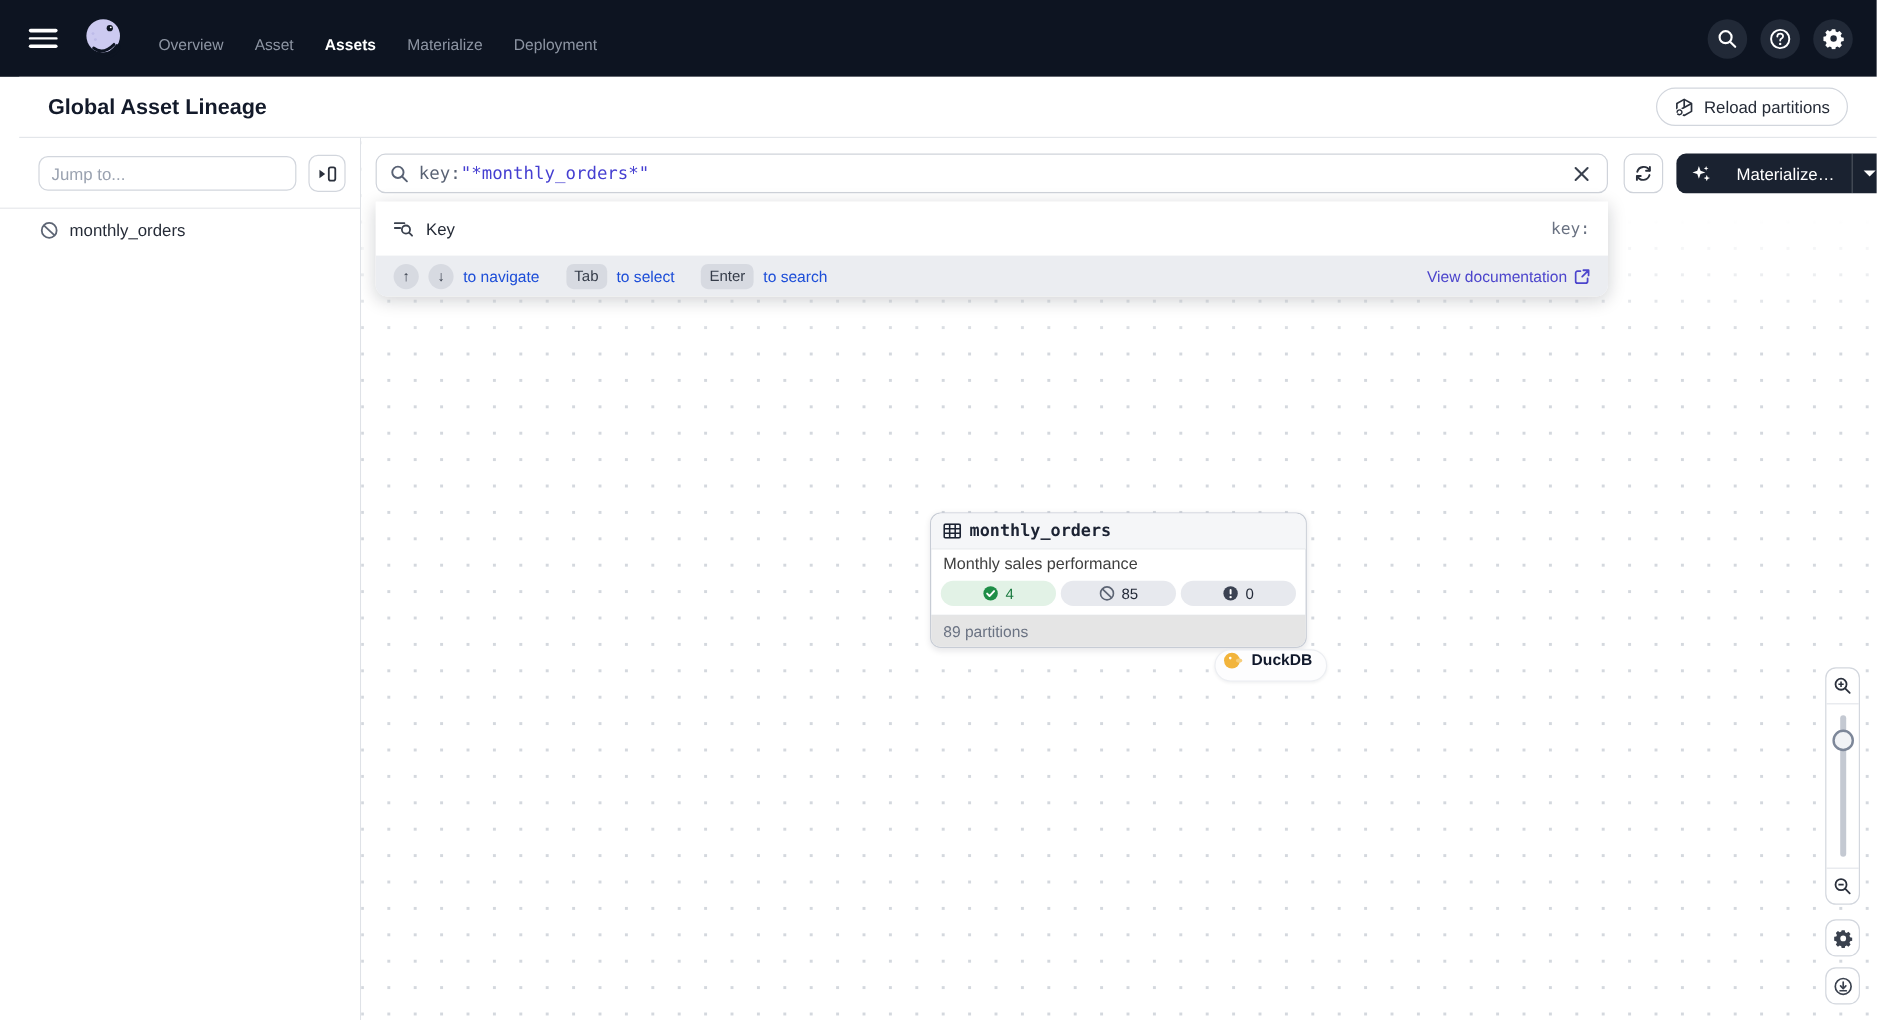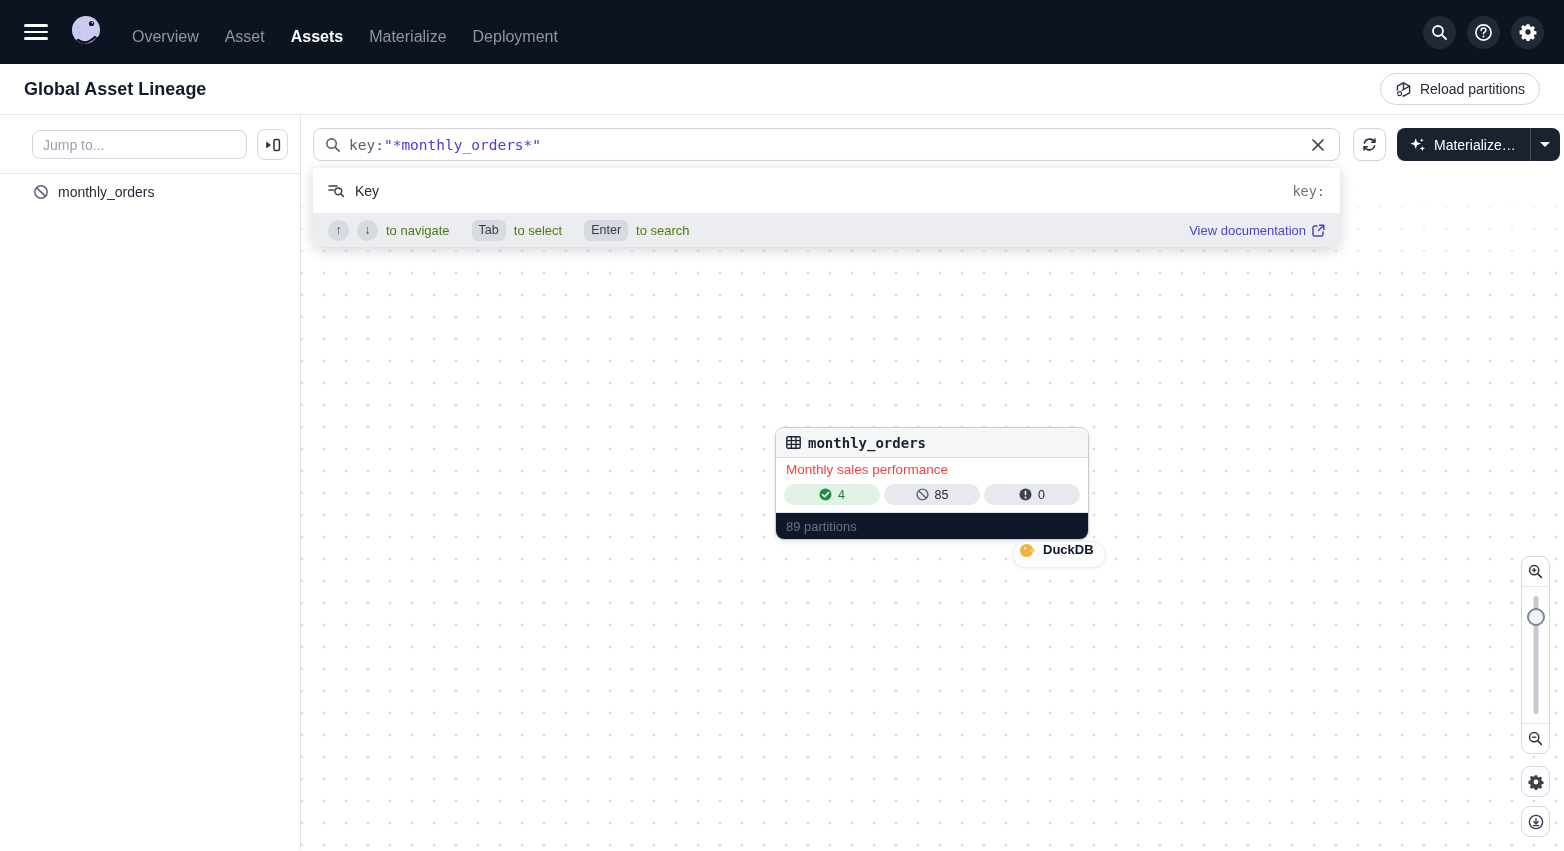--- a/index.html
+++ b/index.html
@@ -7,29 +7,29 @@
     font-family:"Liberation Sans", sans-serif; color:#181d27; }
   .mono { font-family:"DejaVu Sans Mono", monospace; }
 
   
   .topnav { height:64px; background:#0d1421; display:flex; align-items:center; padding:0 20px 0 24px; }
   .hamburger { width:24px; height:24px; background:none; border:none; cursor:pointer;
     display:flex; flex-direction:column; justify-content:center; gap:4px; }
   .hamburger span { display:block; height:2.5px; background:#fff; border-radius:2px; }
   .logo { width:38px; height:38px; margin-left:20px; display:flex; align-items:center; justify-content:center; }
   .navlinks { display:flex; align-items:center; gap:26px; margin-left:26px; }
-  .nav-item { font-size:16px; color:#8d95a3; text-decoration:none; cursor:pointer; font-weight:500;margin-top:10px; }
+  .nav-item { font-size:13px; color:#8d95a3; text-decoration:none; cursor:pointer; font-weight:500;margin-top:10px; }
   .nav-item.active { color:#ffffff; font-weight:700; }
   .nav-right { margin-left:auto; display:flex; align-items:center; gap:11px; }
   .nav-circle { width:33px; height:33px; border-radius:50%; background:#212937; border:none;
     display:flex; align-items:center; justify-content:center; cursor:pointer; }
 
   
   .page-header { height:51px; display:flex; align-items:center; padding:0 24px;
-    border-bottom:1px solid #e3e6ea; background:#fff; }
+    border-bottom:1px solid #e3e6ea; background:#fff;margin-left:16px; }
   .page-title { font-size:18px; font-weight:700; color:#131a2a; }
   .reload-btn { margin-left:auto; display:flex; align-items:center; gap:8px; height:32px;
     padding:0 14px; border:1px solid #d2d6dd; border-radius:17px; background:#fff;
     font-size:14px; color:#252b37; cursor:pointer; font-family:inherit; }
 
   
   .body { display:flex; height:735px; }
   .sidebar { width:301px; border-right:1px solid #dfe2e7; background:#fff; position:relative; flex:none; }
   .sidebar-top { display:flex; align-items:center; gap:10px; padding:14px 12px 13px 32px; }
   .jump-input { flex:1; height:29px; border:1px solid #d2d6dd; border-radius:8px; padding:0 10px;
@@ -53,55 +53,55 @@
     border:1px solid #cfd3da; border-radius:8px; display:flex; align-items:center; padding:0 8px 0 11px; }
   .search-text { font-size:14.5px; margin-left:8px; letter-spacing:0; }
   .search-text .pfx { color:#596274; }
   .search-text .qry { color:#453fd1; }
   .clear-btn { margin-left:auto; width:26px; height:26px; border:none; background:none; cursor:pointer;
     display:flex; align-items:center; justify-content:center; border-radius:6px; }
   .refresh-btn { position:absolute; left:1052px; top:13px; width:33px; height:33px; background:#fff;
     border:1px solid #cfd3da; border-radius:8px; display:flex; align-items:center; justify-content:center; cursor:pointer; }
   .materialize-split { position:absolute; left:1096px; top:13px; height:33px; display:flex;
     background:#1a2230; border-radius:8px; overflow:hidden; }
-  .materialize-main { display:flex; align-items:center; gap:7px; padding:0 14px 0 12px; border:none;
+  .materialize-main { display:flex; align-items:center; gap:20px; padding:0 14px 0 12px; border:none;
     background:none; color:#fff; font-size:14px; font-weight:500; cursor:pointer; font-family:inherit; }
   .materialize-caret { width:30px; border:none; background:none; border-left:1px solid rgba(255,255,255,0.22);
     color:#fff; cursor:pointer; display:flex; align-items:center; justify-content:center; }
   .caret-shape { width:0; height:0; border-left:5px solid transparent; border-right:5px solid transparent;
     border-top:5px solid #fff; }
 
   
   .suggest-panel { position:absolute; left:12px; top:53px; width:1027px; background:#fff;
     border-radius:0 0 10px 10px; box-shadow:0 3px 14px rgba(10,15,30,0.18); overflow:hidden; }
   .suggest-row { height:45px; display:flex; align-items:center; padding:0 15px; gap:10px; cursor:pointer; }
   .suggest-label { font-size:14px; color:#252b37; }
   .suggest-hint { margin-left:auto; font-size:13.5px; color:#6a7282; }
   .suggest-footer { height:34px; background:#ebedf1; display:flex; align-items:center; padding:0 15px; gap:8px; }
   .kbd-round { width:21px; height:21px; border-radius:50%; background:#d7dae1; display:flex;
     align-items:center; justify-content:center; font-size:12px; color:#353c49; cursor:pointer; }
   .kbd-chip { height:21px; border-radius:6px; background:#d7dae1; padding:0 7px; display:flex;
     align-items:center; font-size:12.5px; color:#353c49; }
-  .footer-text { font-size:13px; color:#4d7c0f; margin-right:14px; }
+  .footer-text { font-size:13px; color:#1d4ed8; margin-right:14px; }
   .doc-link { margin-left:auto; display:flex; align-items:center; gap:6px; font-size:13px;
     color:#4c45cc; text-decoration:none; cursor:pointer; }
 
   
   .asset-node { position:absolute; left:474px; top:312px; width:314px; background:#fff;
     border:1px solid #c7ccd5; border-radius:9px; box-shadow:0 2px 5px rgba(16,24,40,0.10); }
   .node-header { display:flex; align-items:center; gap:7px; height:30px; padding:0 10px;
     background:#f5f6f8; border-bottom:1px solid #d9dce2; border-radius:8px 8px 0 0; }
   .node-title { font-size:14px; font-weight:700; color:#1c2333; }
-  .node-desc { padding:4px 10px 2px; font-size:13.5px; color:#ef4444; }
+  .node-desc { padding:4px 10px 2px; font-size:13.5px; color:#404040; }
   .node-badges { display:flex; gap:4px; padding:5px 8px 7px; }
   .badge { flex:1; height:21px; border-radius:11px; display:flex; align-items:center;
     justify-content:center; gap:6px; font-size:12.5px; }
   .badge-success { background:#e2f2e6; color:#1b7a40; }
   .badge-gray { background:#e7e9ee; color:#232a38; }
-  .node-footer { height:27px; background:#0f172a; border-top:1px solid #e1e3e8; border-radius:0 0 8px 8px;
+  .node-footer { height:27px; background:#e5e5e5; border-top:1px solid #e1e3e8; border-radius:0 0 8px 8px;
     display:flex; align-items:center; padding:0 10px; font-size:13px; color:#6b7383; }
 
   .duckdb-badge { position:absolute; left:711px; top:426px; height:27px; background:#fdfdfe;
     border:1px solid #eceef2; border-radius:14px; display:flex; align-items:flex-start; gap:7px;
     padding:0 11px 0 6px; box-shadow:0 1px 3px rgba(16,24,40,0.07); }
   .duckdb-label { font-size:13px; font-weight:700; color:#10182b; }
 
   
   .zoom-panel { position:absolute; right:14px; top:441px; width:29px; height:198px; background:#fff;
     border:1px solid #d3d7de; border-radius:9px; display:flex; flex-direction:column; }

